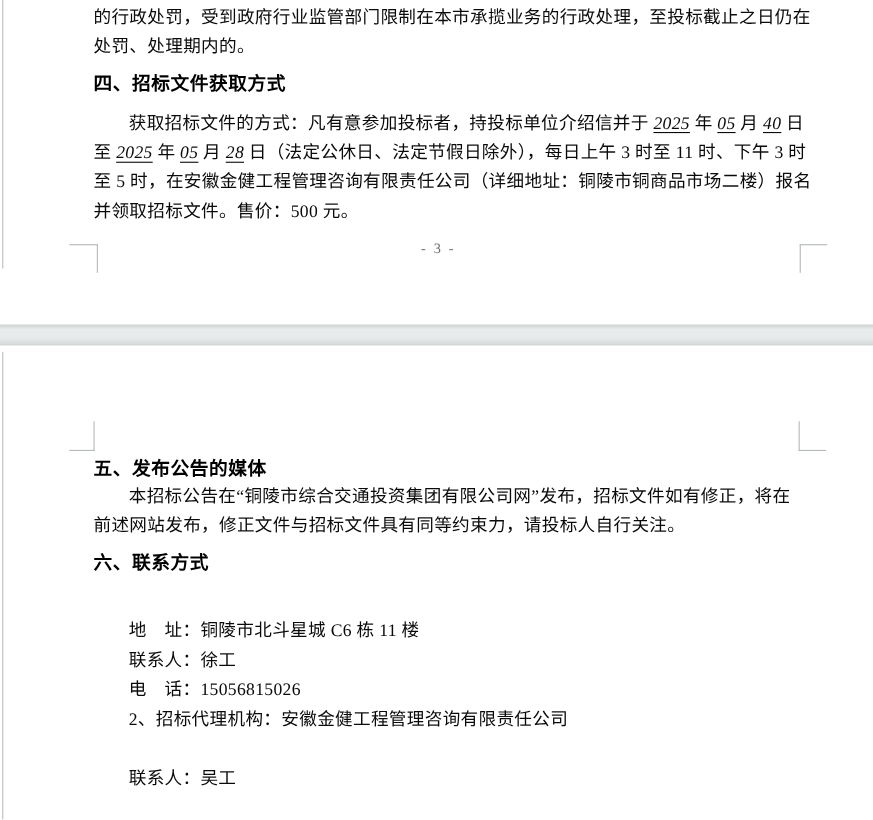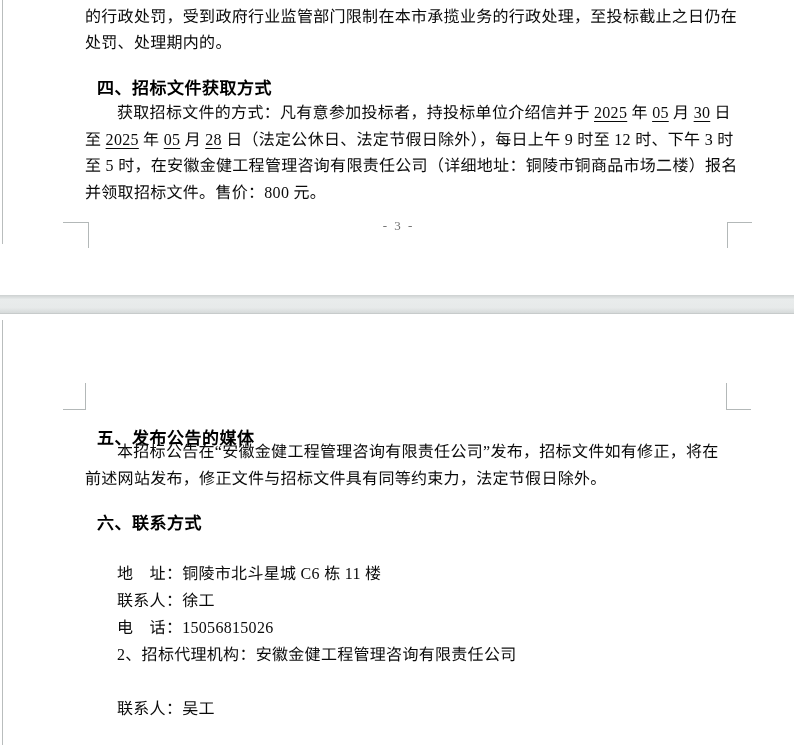--- a/index.html
+++ b/index.html
@@ -20,25 +20,25 @@
     background:linear-gradient(#cdd1d1 0%,#e9ecec 25%,#e7eaea 70%,#d6dada 100%);
     border-bottom:1px solid #c7cbcb;
   }
   .page-2{top:320px;height:466px;}
   .tline{
     position:absolute;left:82px;white-space:pre;
     font-size:16px;letter-spacing:0.3px;line-height:20px;
   }
   .indent{left:114px;}
   .heading{
-    position:absolute;left:82px;margin:12px;white-space:pre;
+    position:absolute;left:82px;margin:0;white-space:pre;
     font-family:"Liberation Sans","DejaVu Sans",sans-serif;
     font-size:17px;font-weight:700;letter-spacing:0.5px;line-height:21px;color:#000;
   }
-  .u{text-decoration:underline;text-underline-offset:3px;}
+  .u{text-decoration:underline;text-underline-offset:3px;font-style:italic;}
   .pagenum{
     position:absolute;left:0;right:0;top:218px;text-align:center;
     font-size:13px;color:#6e6e6e;letter-spacing:2px;white-space:pre;
   }
   .mark{position:absolute;}
   .mark-tr{border-top:1px solid #b3b8b8;border-right:1px solid #b3b8b8;}
   .mark-tl{border-top:1px solid #b3b8b8;border-left:1px solid #b3b8b8;}
   .mark-br{border-bottom:1px solid #b3b8b8;border-right:1px solid #b3b8b8;}
   .mark-bl{border-bottom:1px solid #b3b8b8;border-left:1px solid #b3b8b8;}
 </style>
@@ -46,41 +46,41 @@
 <body>
 
 <div class="viewport">
 
   <div class="page page-1">
     <div class="tline" style="top:7px">的行政处罚，受到政府行业监管部门限制在本市承揽业务的行政处理，至投标截止之日仍在</div>
     <div class="tline" style="top:33px">处罚、处理期内的。</div>
 
     <div class="heading" style="top:66px">四、招标文件获取方式</div>
 
-    <div class="tline indent" style="top:103px"><span>获取招标文件的方式：凡有意参加投标者，持投标单位介绍信并于 </span><span class="u">2025</span><span> 年 </span><span class="u">05</span><span> 月 </span><span class="u">30</span><span> 日</span></div>
-    <div class="tline" style="top:130px"><span>至 </span><span class="u">2025</span><span> 年 </span><span class="u">05</span><span> 月 </span><span class="u">28</span><span> 日（法定公休日、法定节假日除外），每日上午 9 时至 12 时、下午 3 时</span></div>
+    <div class="tline indent" style="top:103px"><span>获取招标文件的方式：凡有意参加投标者，持投标单位介绍信并于 </span><span class="u">2025</span><span> 年 </span><span class="u">05</span><span> 月 </span><span class="u">40</span><span> 日</span></div>
+    <div class="tline" style="top:130px"><span>至 </span><span class="u">2025</span><span> 年 </span><span class="u">05</span><span> 月 </span><span class="u">28</span><span> 日（法定公休日、法定节假日除外），每日上午 3 时至 11 时、下午 3 时</span></div>
     <div class="tline" style="top:156px">至 5 时，在安徽金健工程管理咨询有限责任公司（详细地址：铜陵市铜商品市场二楼）报名</div>
-    <div class="tline" style="top:183px">并领取招标文件。售价：800 元。</div>
+    <div class="tline" style="top:183px">并领取招标文件。售价：500 元。</div>
 
     <div class="mark mark-tr" style="left:60px;top:222px;width:25px;height:25px"></div>
     <div class="mark mark-tl" style="left:724px;top:222px;width:24px;height:25px"></div>
 
     <div class="pagenum">- 3 -</div>
   </div>
 
   <div class="page-gap"></div>
 
   <div class="page page-2">
     <div class="mark mark-br" style="left:60px;top:63px;width:22px;height:26px"></div>
     <div class="mark mark-bl" style="left:723px;top:63px;width:24px;height:26px"></div>
 
     <div class="heading" style="top:96px">五、发布公告的媒体</div>
 
-    <div class="tline indent" style="top:122px">本招标公告在“安徽金健工程管理咨询有限责任公司”发布，招标文件如有修正，将在</div>
-    <div class="tline" style="top:149px">前述网站发布，修正文件与招标文件具有同等约束力，法定节假日除外。</div>
+    <div class="tline indent" style="top:122px">本招标公告在“铜陵市综合交通投资集团有限公司网”发布，招标文件如有修正，将在</div>
+    <div class="tline" style="top:149px">前述网站发布，修正文件与招标文件具有同等约束力，请投标人自行关注。</div>
 
     <div class="heading" style="top:181px">六、联系方式</div>
 
     <div class="tline indent" style="top:244px">地　址：铜陵市北斗星城 C6 栋 11 楼</div>
     <div class="tline indent" style="top:271px">联系人：徐工</div>
     <div class="tline indent" style="top:298px">电　话：15056815026</div>
     <div class="tline indent" style="top:325px">2、招标代理机构：安徽金健工程管理咨询有限责任公司</div>
     <div class="tline indent" style="top:379px">联系人：吴工</div>
   </div>
 

